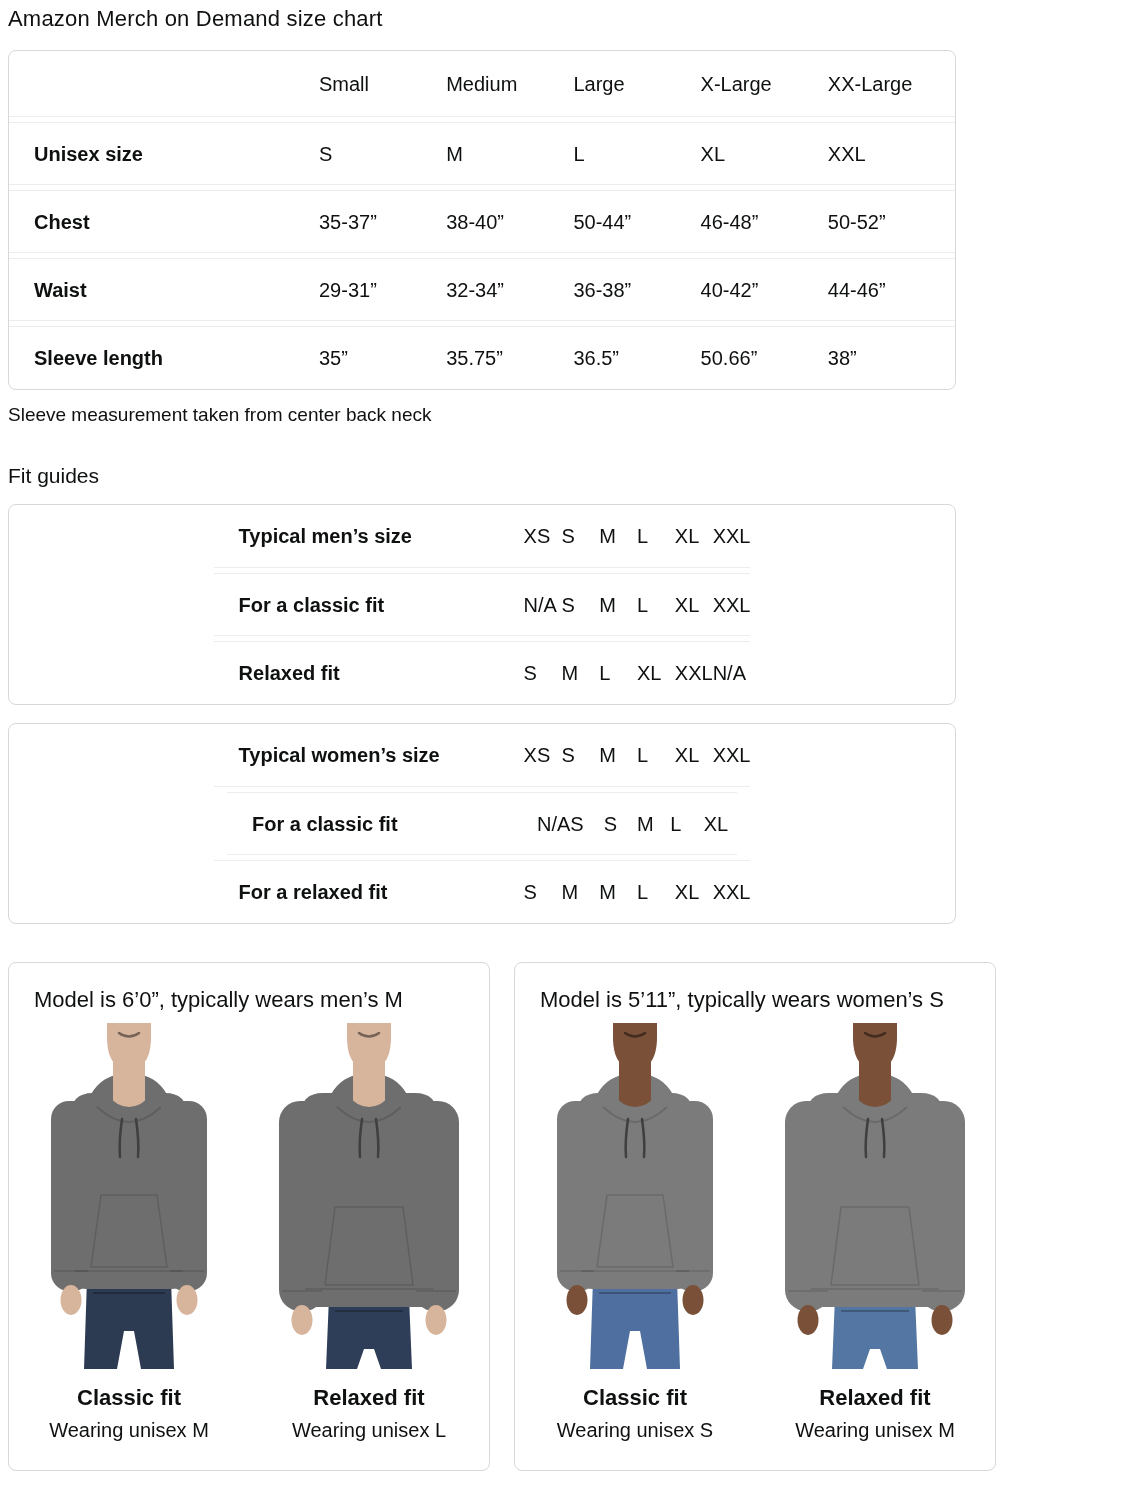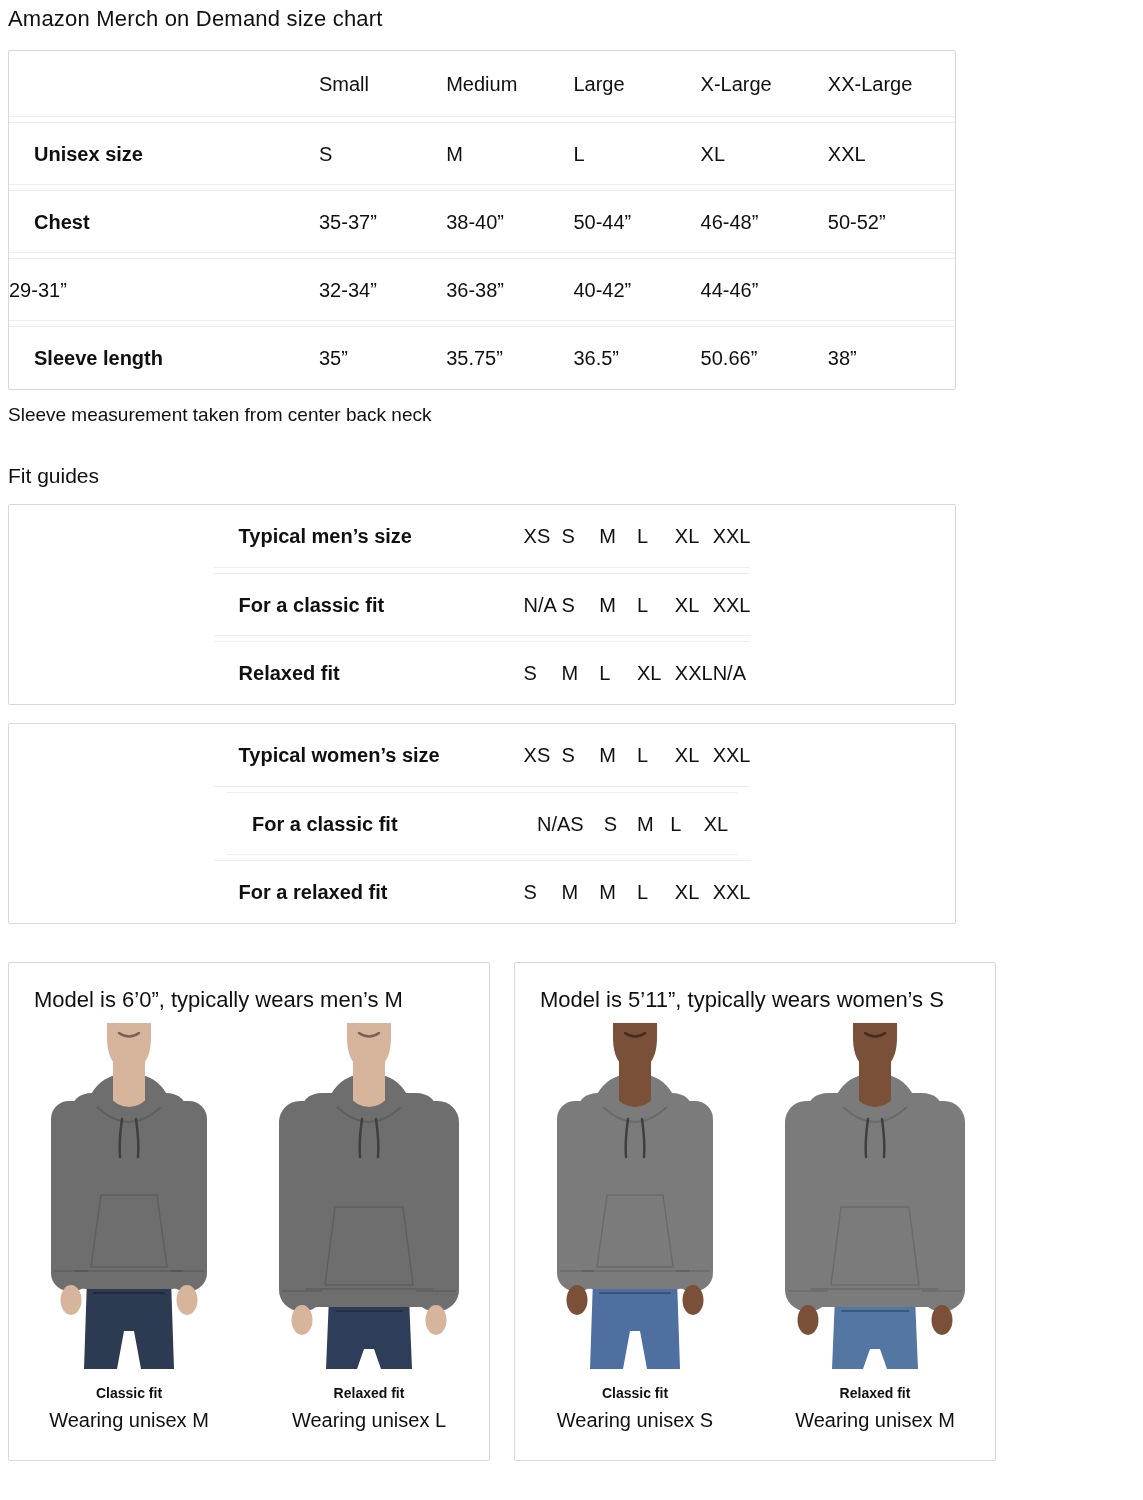--- a/index.html
+++ b/index.html
@@ -6,21 +6,21 @@
   html, body { margin: 0; padding: 0; background: #fff; }
   body {
     width: 1143px;
     color: #0F1111;
     font-family: "Liberation Sans", sans-serif;
     -webkit-font-smoothing: antialiased;
   }
   .page { width: 964px; padding: 6px 8px 8px; }
   .page-title { font-size: 22px; font-weight: 400; margin: 0 0 18px 0; letter-spacing: .2px; }
 
-  .card { border: 1px solid #D5D9D9; border-radius: 2px; background: #fff; }
+  .card { border: 1px solid #D5D9D9; border-radius: 8px; background: #fff; }
 
   .table-card { display: flex; flex-direction: column; gap: 5px; overflow: hidden; }
   .trow {
     display: grid;
     grid-template-columns: 310px repeat(5, 1fr);
     align-items: center;
     min-height: 63px;
   }
   .trow.t6 { grid-template-columns: 310px repeat(6, 1fr); }
   .trow.header-row { min-height: 66px; }
@@ -34,21 +34,21 @@
   .note { font-size: 19px; margin: 14px 0 0 0; }
   .section-heading { font-size: 21px; font-weight: 400; margin: 38px 0 16px 0; }
   .fit-table { margin-bottom: 18px; align-items: center; }
 
   .models { display: flex; gap: 24px; margin-top: 38px; }
   .model-card { flex: 1; padding: 20px 0 28px; }
   .model-heading { font-size: 22px; font-weight: 400; margin: 4px 0 10px 25px; }
   .figures { display: flex; }
   .figure { flex: 1; display: flex; flex-direction: column; align-items: center; }
   .figure-img { width: 240px; height: 346px; overflow: hidden; }
-  .fit-label { font-size: 14px; font-weight: 700; margin-top: 16px; text-align: center; }
+  .fit-label { font-size: 22px; font-weight: 700; margin-top: 16px; text-align: center; }
   .wearing { font-size: 20px; margin-top: 8px; text-align: center; }
 </style>
 </head>
 <body>
 
 <div class="page">
   <h1 class="page-title">Amazon Merch on Demand size chart</h1>
 
   <div class="card table-card">
       <div class="trow header-row">
@@ -69,20 +69,21 @@
       </div>
       <div class="trow">
         <div class="tcell label-cell">Chest</div>
         <div class="tcell">35-37”</div>
         <div class="tcell">38-40”</div>
         <div class="tcell">50-44”</div>
         <div class="tcell">46-48”</div>
         <div class="tcell">50-52”</div>
       </div>
       <div class="trow">
+        <div class="tcell label-cell">Waist</div>
         <div class="tcell">29-31”</div>
         <div class="tcell">32-34”</div>
         <div class="tcell">36-38”</div>
         <div class="tcell">40-42”</div>
         <div class="tcell">44-46”</div>
       </div>
       <div class="trow">
         <div class="tcell label-cell">Sleeve length</div>
         <div class="tcell">35”</div>
         <div class="tcell">35.75”</div>

